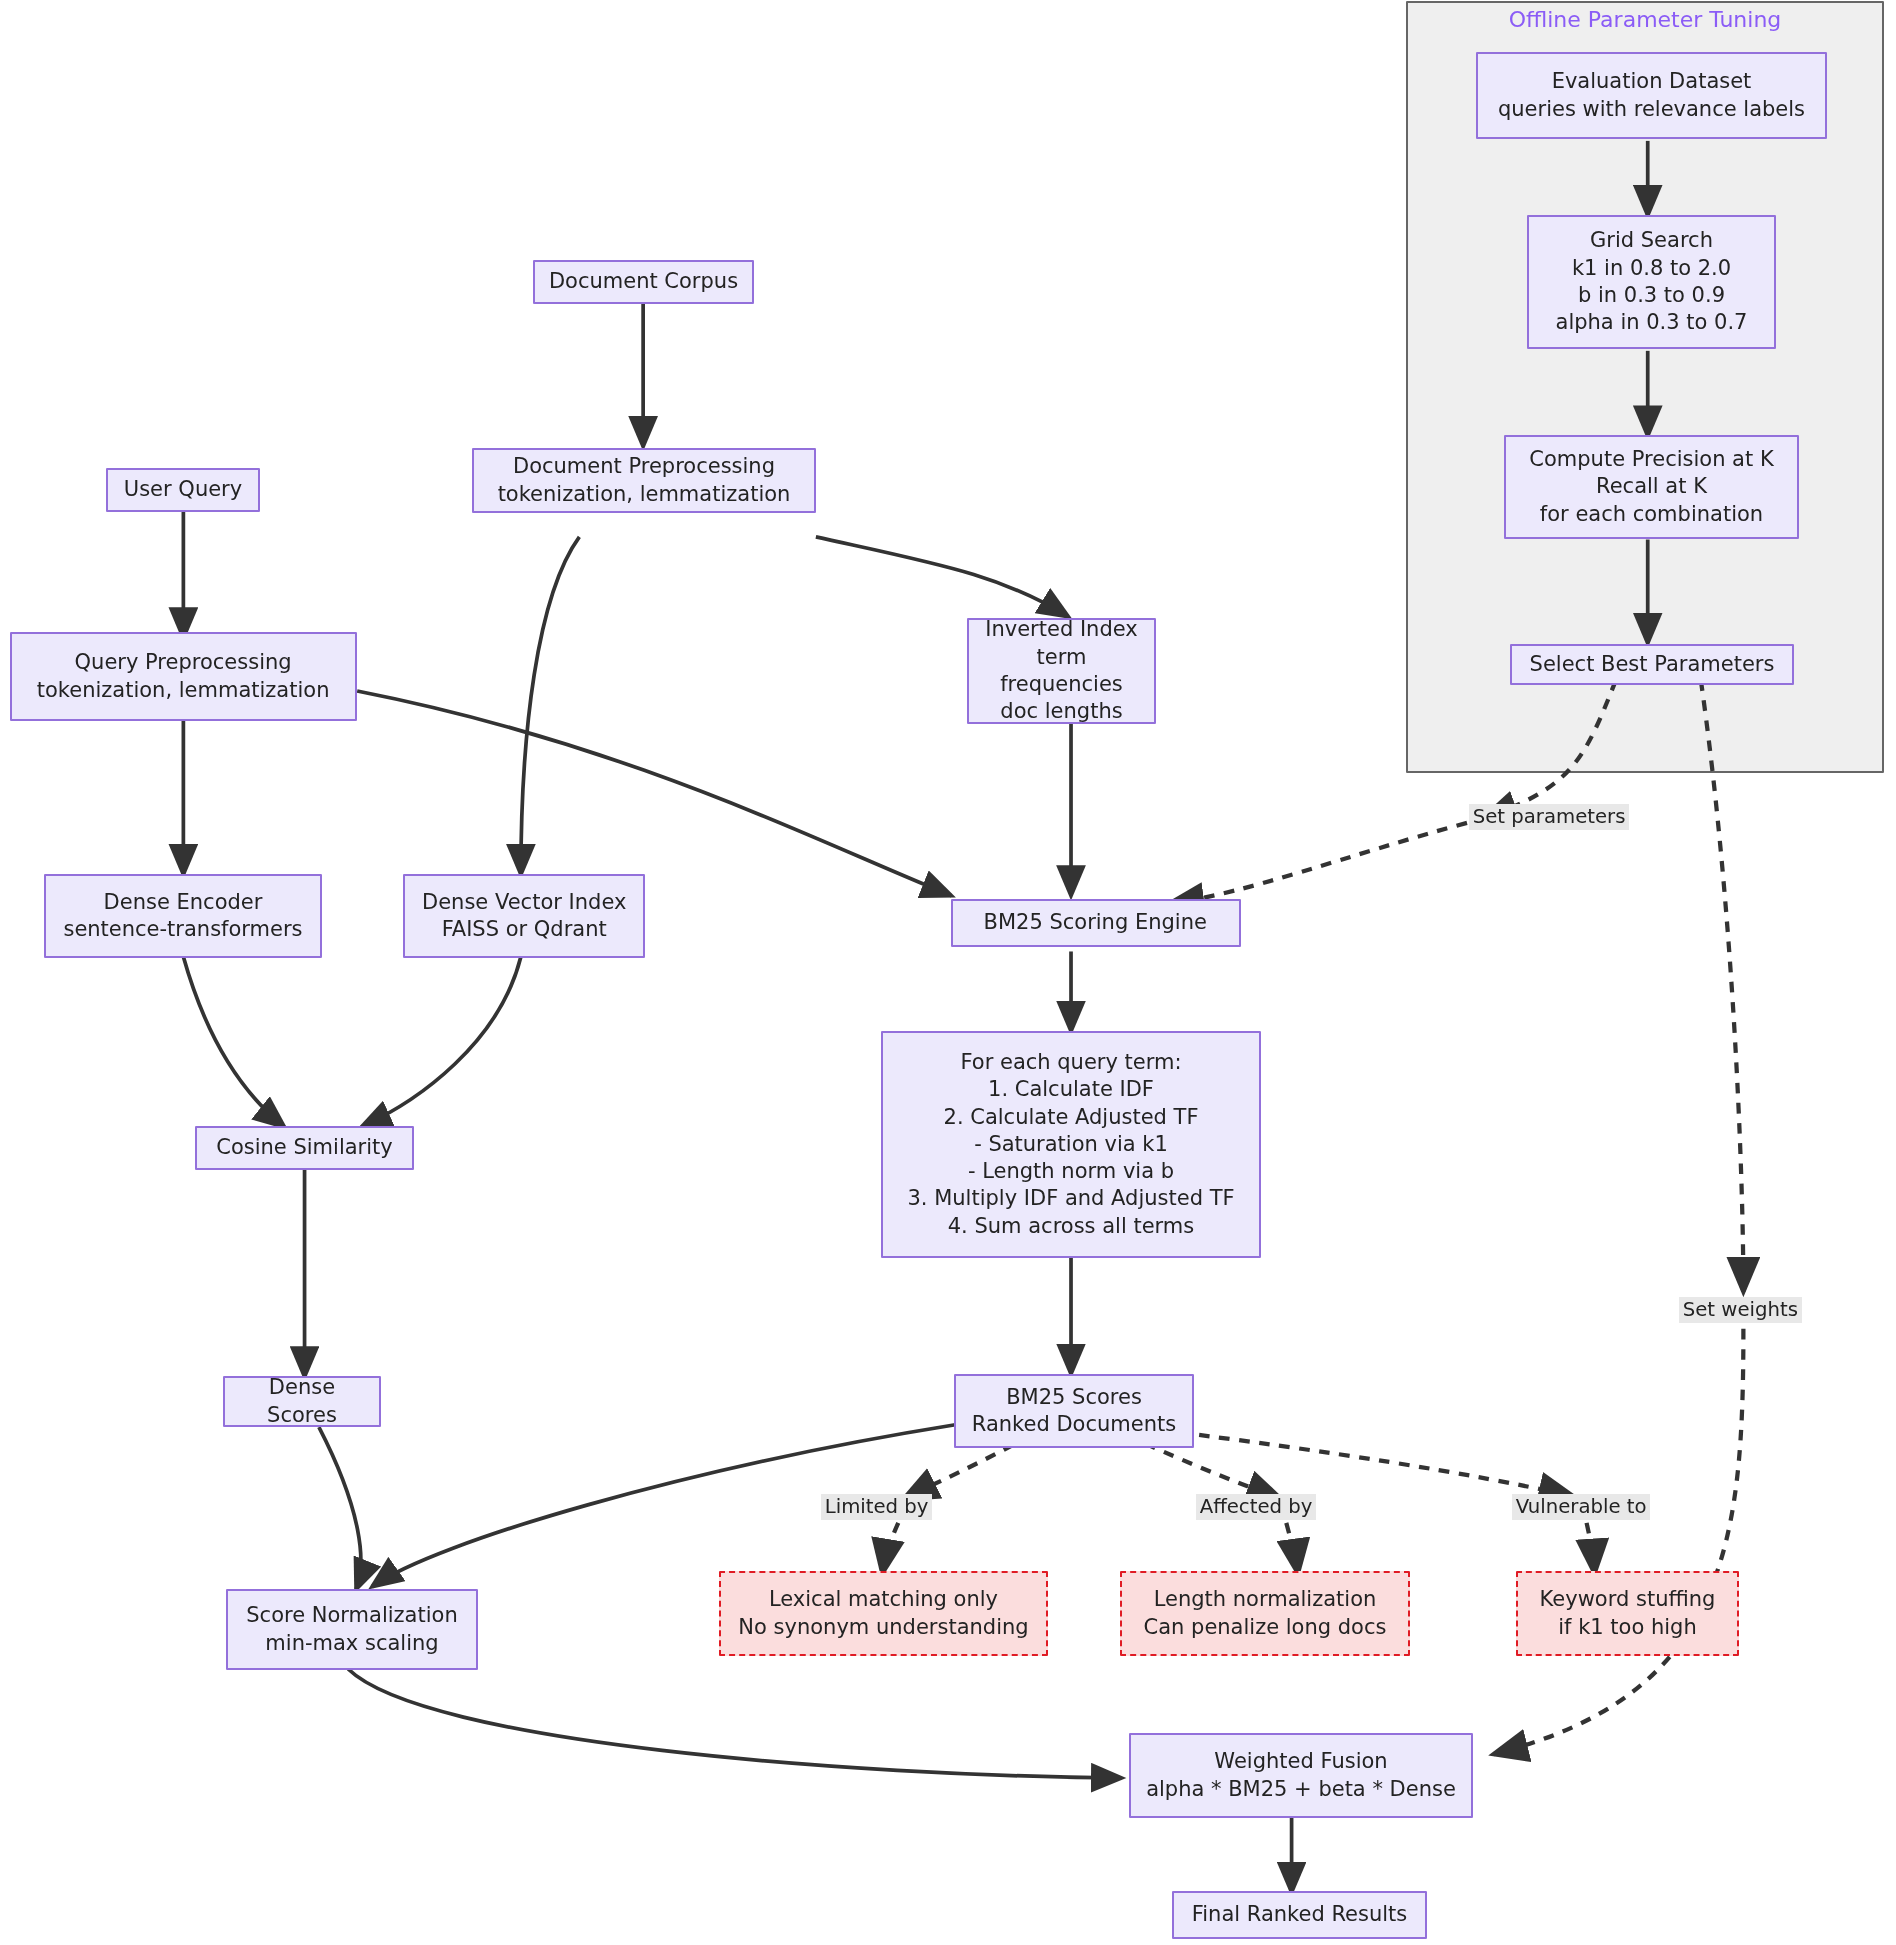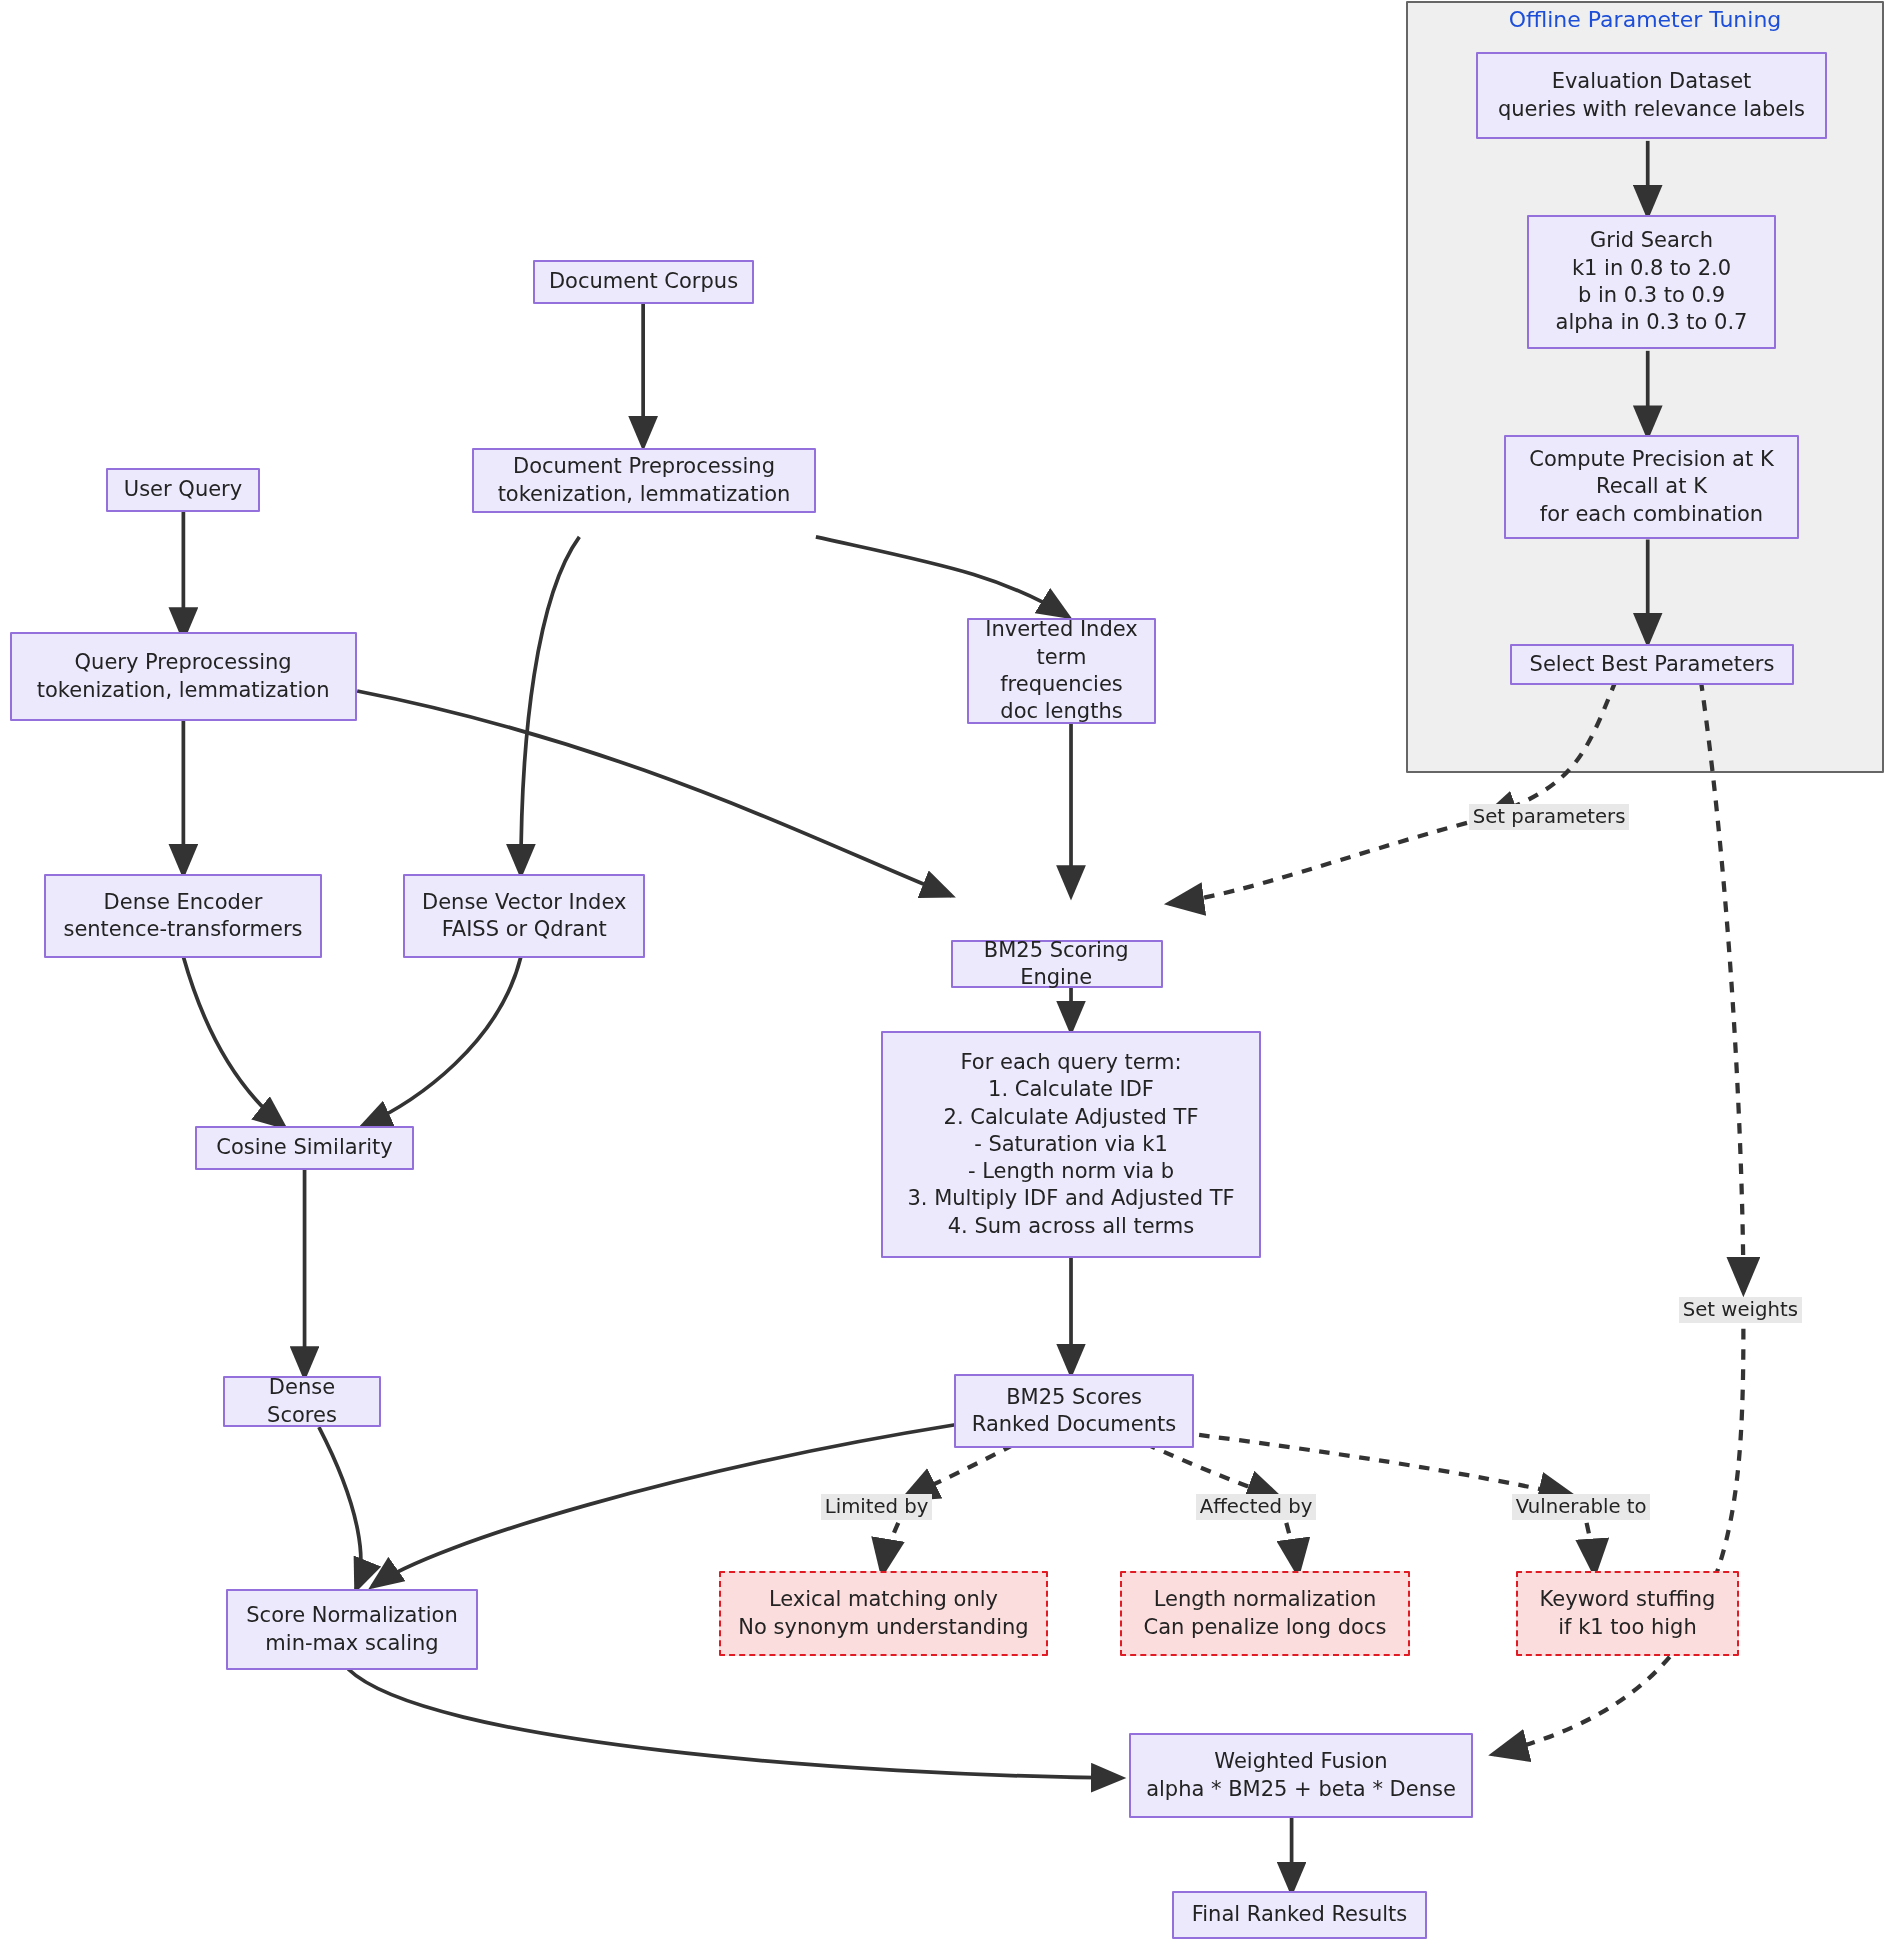--- a/index.html
+++ b/index.html
@@ -49,21 +49,21 @@
   .subgraph {
     position: absolute;
     box-sizing: border-box;
     background: #efefef;
     border: 2.7px solid #666666;
     border-radius: 1.1px;
   }
   .subgraph-title {
     position: absolute;
     text-align: center;
-    color: #1d4ed8;
+    color: #8b5cf6;
     font-size: 22px;
     line-height: 1.2;
     white-space: nowrap;
   }
   .edge-label {
     position: absolute;
     background: #e8e8e8;
     color: #232323;
     font-size: 19.7px;
     line-height: 1.15;
@@ -156,21 +156,21 @@
   <div class="node" style="left:967px; top:618px; width:189px; height:106px;">Inverted Index
 term frequencies
 doc lengths</div>
 
   <div class="node" style="left:44px; top:874px; width:278px; height:84px;">Dense Encoder
 sentence-transformers</div>
 
   <div class="node" style="left:403px; top:874px; width:242px; height:84px;padding-left:10px;">Dense Vector Index
 FAISS or Qdrant</div>
 
-  <div class="node" style="left:951px; top:940px; width:212px; height:48px;padding-left:8px;">BM25 Scoring Engine</div>
+  <div class="node" style="left:951px; top:899px; width:290px; height:48px;padding-left:8px;">BM25 Scoring Engine</div>
 
   <div class="node" style="left:195px; top:1126px; width:219px; height:44px;">Cosine Similarity</div>
 
   <div class="node" style="left:881px; top:1031px; width:380px; height:227px;">For each query term:
 1. Calculate IDF
 2. Calculate Adjusted TF
 - Saturation via k1
 - Length norm via b
 3. Multiply IDF and Adjusted TF
 4. Sum across all terms</div>

